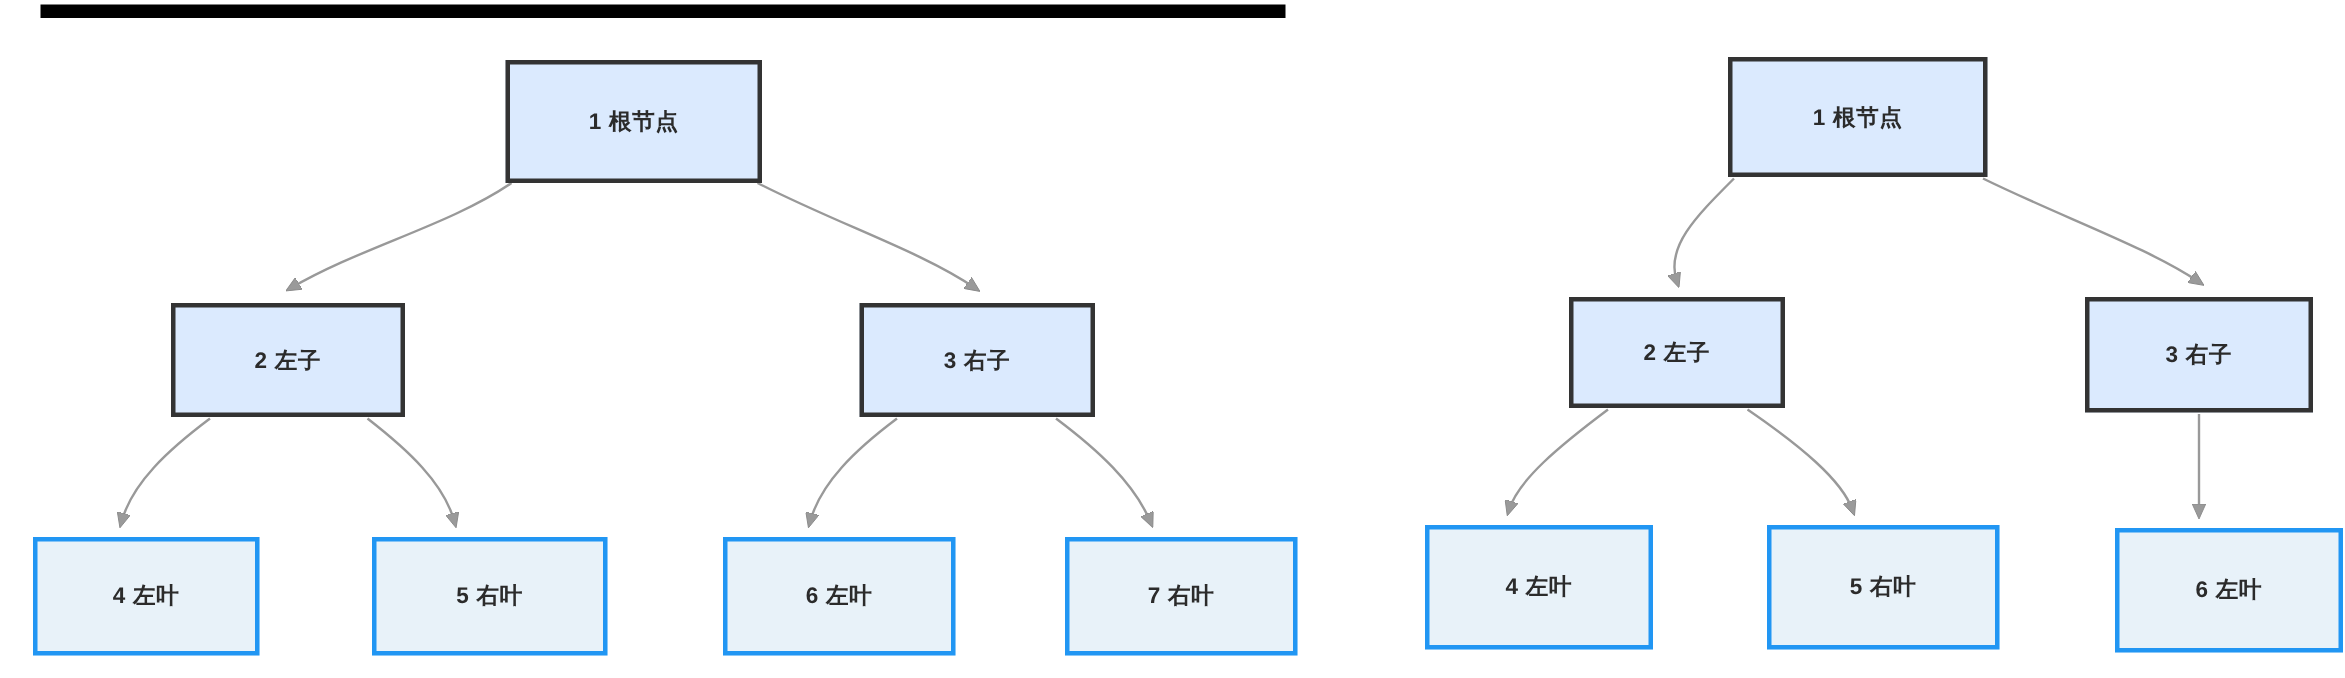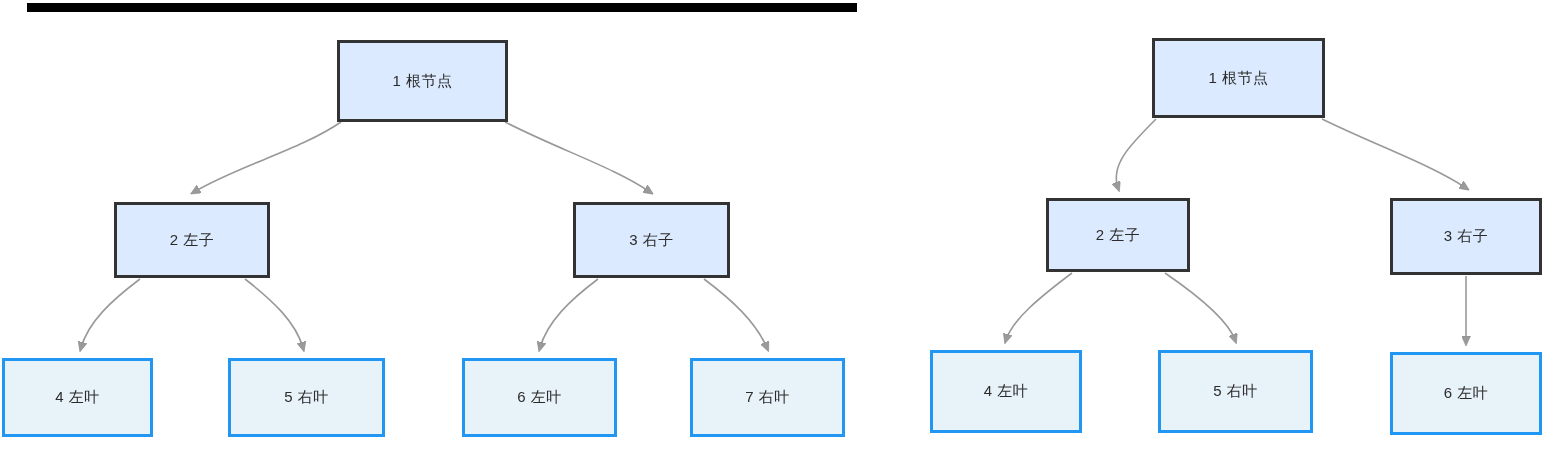--- a/index.html
+++ b/index.html
@@ -3,23 +3,23 @@
 <meta charset="utf-8">
 <style>
   html,body{margin:0;padding:0;background:#fff;}
   body{width:1563px;height:452px;position:relative;overflow:hidden;
        font-family:"Liberation Sans","DejaVu Sans",sans-serif;}
   #stage{position:absolute;left:0;top:0;width:1563px;height:452px;}
   svg{position:absolute;left:0;top:0;width:1563px;height:452px;display:block;}
   .topbar{position:absolute;left:27px;top:3px;width:830px;height:9px;background:#000;}
   .node{position:absolute;box-sizing:border-box;display:flex;
         align-items:center;justify-content:center;}
-  .node span{font-size:15px;color:#2b2b2b;letter-spacing:.5px;white-space:nowrap;}
+  .node span{font-size:15px;color:#2b2b2b;letter-spacing:.5px;white-space:nowrap;font-weight:bold;}
   .n-internal{background:#dbeafe;border:3px solid #333333;}
-  .n-leaf{background:#e8f2f9;border:3px solid #2196f3;}
+  .n-leaf{background:#e8f2f9;border:3px solid #2196f3;margin-left:20px;}
 </style>
 </head>
 <body>
 
 <div id="stage">
 
   <div class="topbar" style="background: rgb(0, 0, 0);"></div>
 
   <svg viewBox="0 0 1563 452">
     <defs>

